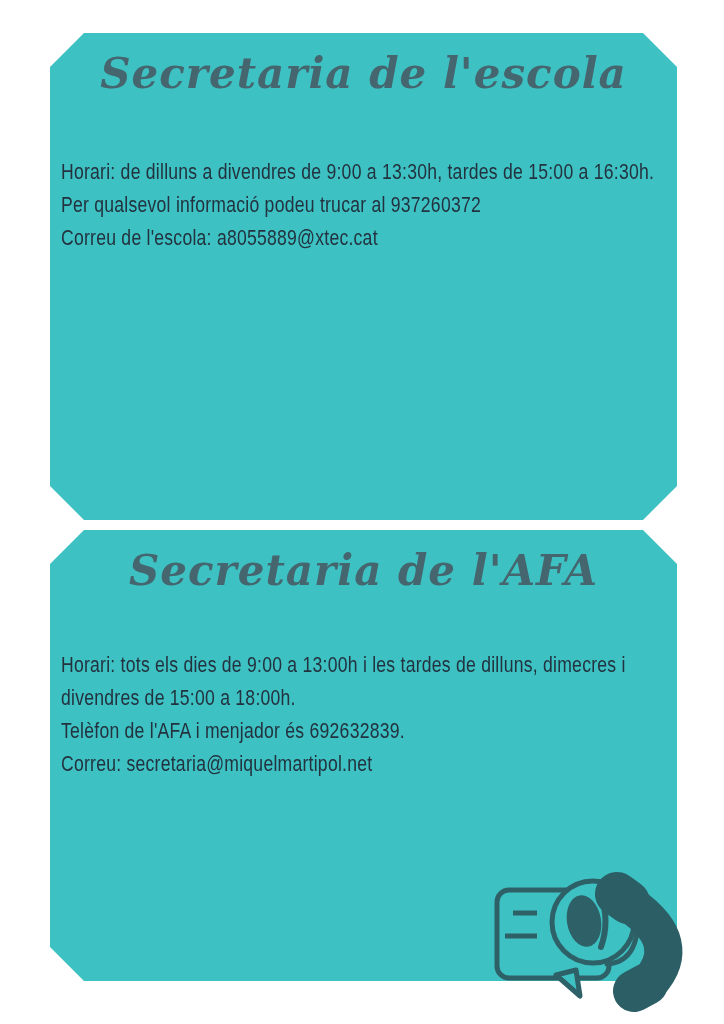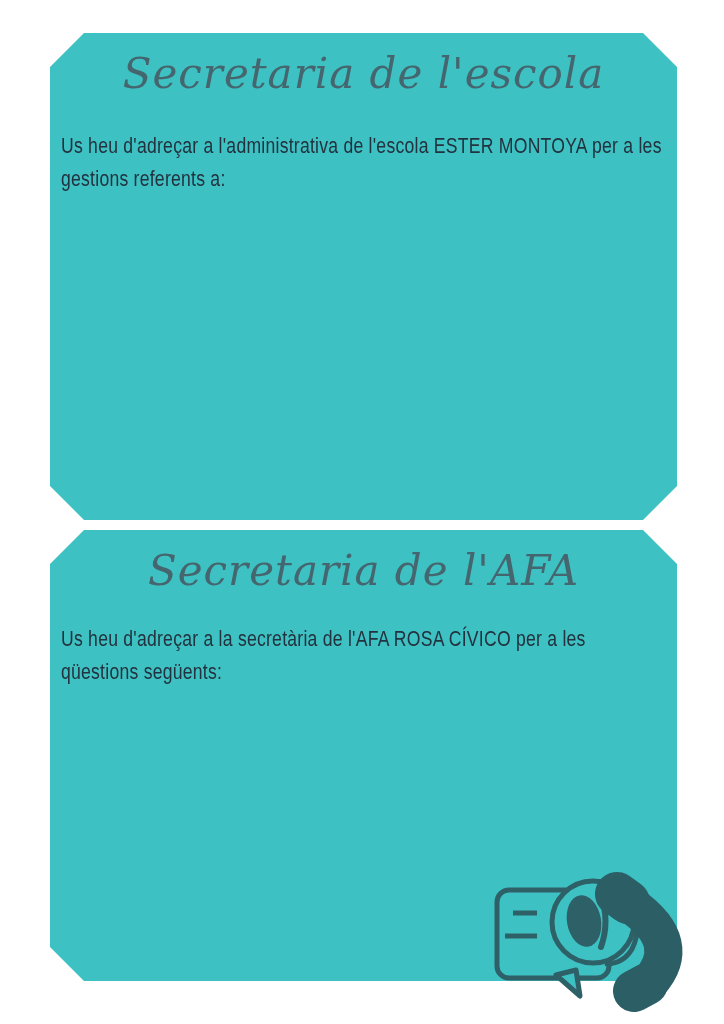--- a/index.html
+++ b/index.html
@@ -11,21 +11,21 @@
   .card{
     position:absolute;left:50px;width:627px;background:#3EC1C3;
     clip-path:polygon(34px 0,calc(100% - 34px) 0,100% 34px,100% calc(100% - 34px),
                       calc(100% - 34px) 100%,34px 100%,0 calc(100% - 34px),0 34px);
   }
   .card-1{top:33px;height:487px;}
   .card-2{top:530px;height:451px;}
   .card-title{
     text-align:center;
     font-family:"DejaVu Serif",serif;
-    font-style:italic;font-weight:normal;
+    font-style:italic;font-weight:bold;
     font-size:42px;line-height:58px;
     color:#45666E;
     margin-top:12px;
     letter-spacing:1px;
   }
   .card-body{
     position:absolute;left:11px;right:0;
   }
   .card-1 .card-body{top:96px;}
   .card-2 .card-body{top:92px;}
@@ -41,33 +41,36 @@
   .contact-icon{
     position:absolute;left:480px;top:865px;width:245px;height:150px;
   }
 </style>
 </head>
 <body>
 
 <div class="card card-1">
   <div class="card-title">Secretaria de l'escola</div>
   <div class="card-body">
-    <div class="intro-block">
-      <div class="line">Us heu d'adreçar a l'administrativa de l'escola ESTER MONTOYA per a les</div>
-      <div class="line">gestions referents a:</div>
+    <div class="footer-block">
+      <div class="line">Horari: de dilluns a divendres de 9:00 a 13:30h, tardes de 15:00 a 16:30h.</div>
+      <div class="line">Per qualsevol informació podeu trucar al 937260372</div>
+      <div class="line">Correu de l'escola: a8055889@xtec.cat</div>
     </div>
   </div>
 </div>
 
 <div class="card card-2">
   <div class="card-title">Secretaria de l'AFA</div>
   <div class="card-body">
-    <div class="intro-block">
-      <div class="line">Us heu d'adreçar a la secretària de l'AFA ROSA CÍVICO per a les</div>
-      <div class="line">qüestions següents:</div>
+    <div class="footer-block">
+      <div class="line">Horari: tots els dies de 9:00 a 13:00h i les tardes de dilluns, dimecres i</div>
+      <div class="line">divendres de 15:00 a 18:00h.</div>
+      <div class="line">Telèfon de l'AFA i menjador és 692632839.</div>
+      <div class="line">Correu: secretaria@miquelmartipol.net</div>
     </div>
   </div>
 </div>
 
 <svg class="contact-icon" viewBox="0 0 245 150" xmlns="http://www.w3.org/2000/svg">
   <g>
     <rect x="17" y="25" width="112" height="88" rx="12" fill="none" stroke="#2E6167" stroke-width="5"></rect>
     <path d="M 76 110 L 100 131 L 96 105 Z" fill="#3EC1C3" stroke="#2E6167" stroke-width="5" stroke-linejoin="round"></path>
     <path d="M 33 48 H 57 M 25 71 H 57" stroke="#2E6167" stroke-width="5" fill="none"></path>
   </g>

